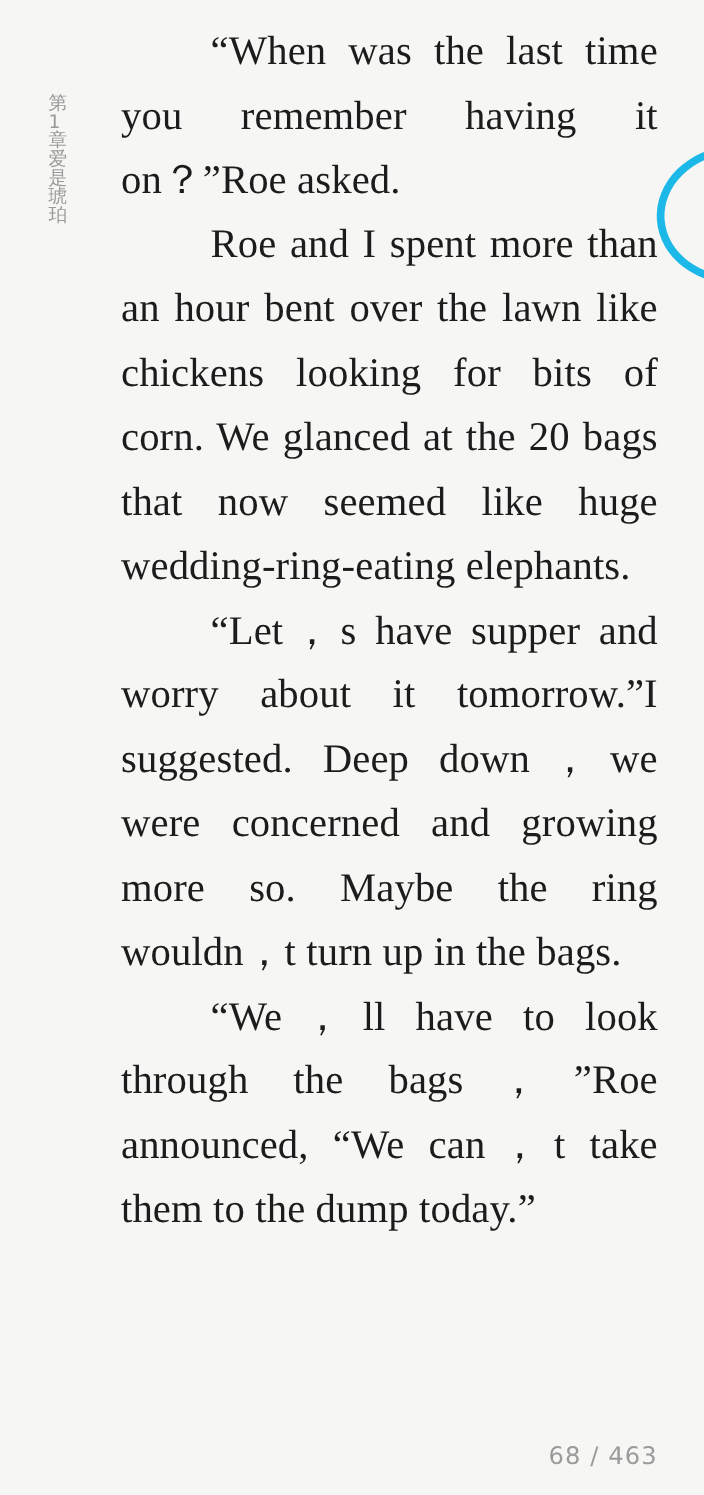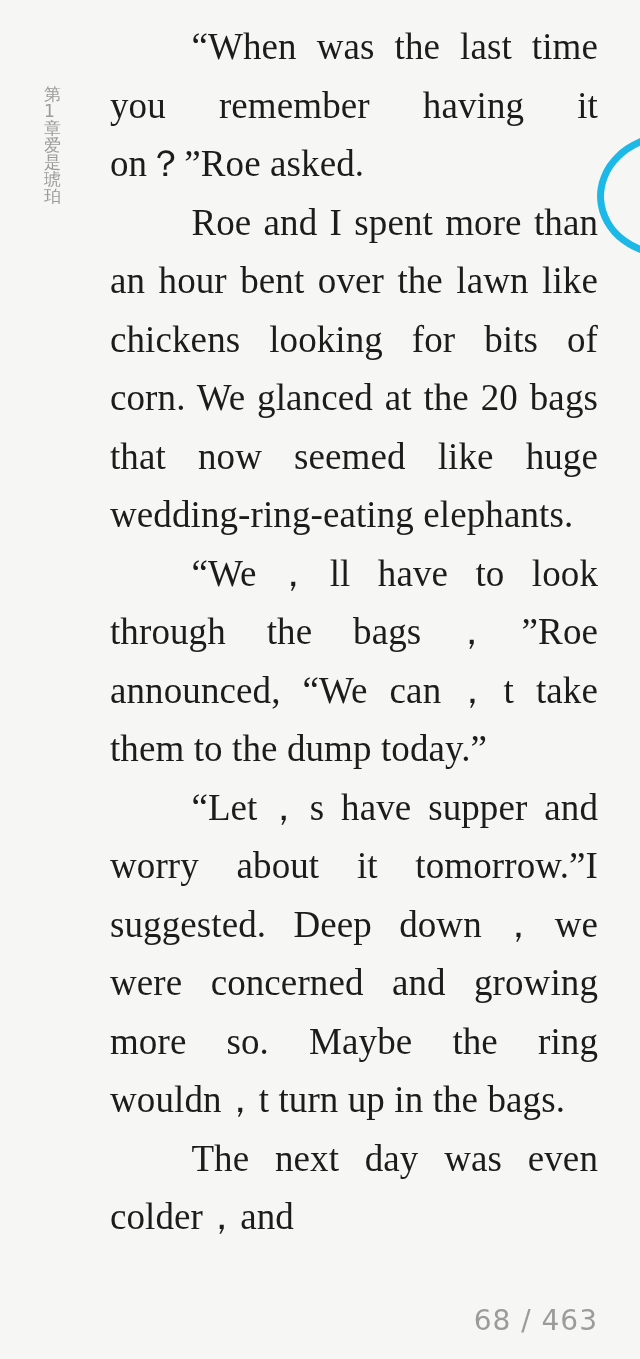--- a/index.html
+++ b/index.html
@@ -56,36 +56,35 @@
     border: 7px solid #1bb8e8;
     border-radius: 50%;
     pointer-events: none;
     transform: rotate(-4deg);
   }
   .page-footer {
     position: absolute;
     right: 42px;
     bottom: 22px;
     font-family: "DejaVu Sans", sans-serif;
-    font-size: 28px;
+    font-size: 22px;
     color: #9b9b9b;
     letter-spacing: 1px;
   }
 </style>
 </head>
 <body>
 
 <div class="reader">
 
   <div class="chapter-header">第 1 章 爱是琥珀</div>
 
   <div class="content">
     <p class="para">“When was the last time you remember having it on？”Roe asked.</p>
     <p class="para">Roe and I spent more than an hour bent over the lawn like chickens looking for bits of corn. We glanced at the 20 bags that now seemed like huge wedding-ring-eating elephants.</p>
+    <p class="para">“Let，s have supper and worry about it tomorrow.”I suggested. Deep down，we were concerned and growing more so. Maybe the ring wouldn，t turn up in the bags.</p>
     <p class="para">“We，ll have to look through the bags，”Roe announced, “We can，t take them to the dump today.”</p>
-    <p class="para">“Let，s have supper and worry about it tomorrow.”I suggested. Deep down，we were concerned and growing more so. Maybe the ring wouldn，t turn up in the bags.</p>
-    <p class="para">The next day was even colder，and</p>
     <div class="annotation-circle"></div>
   </div>
 
   <div class="page-footer">68 / 463</div>
 
 </div>
 
 </body></html>

